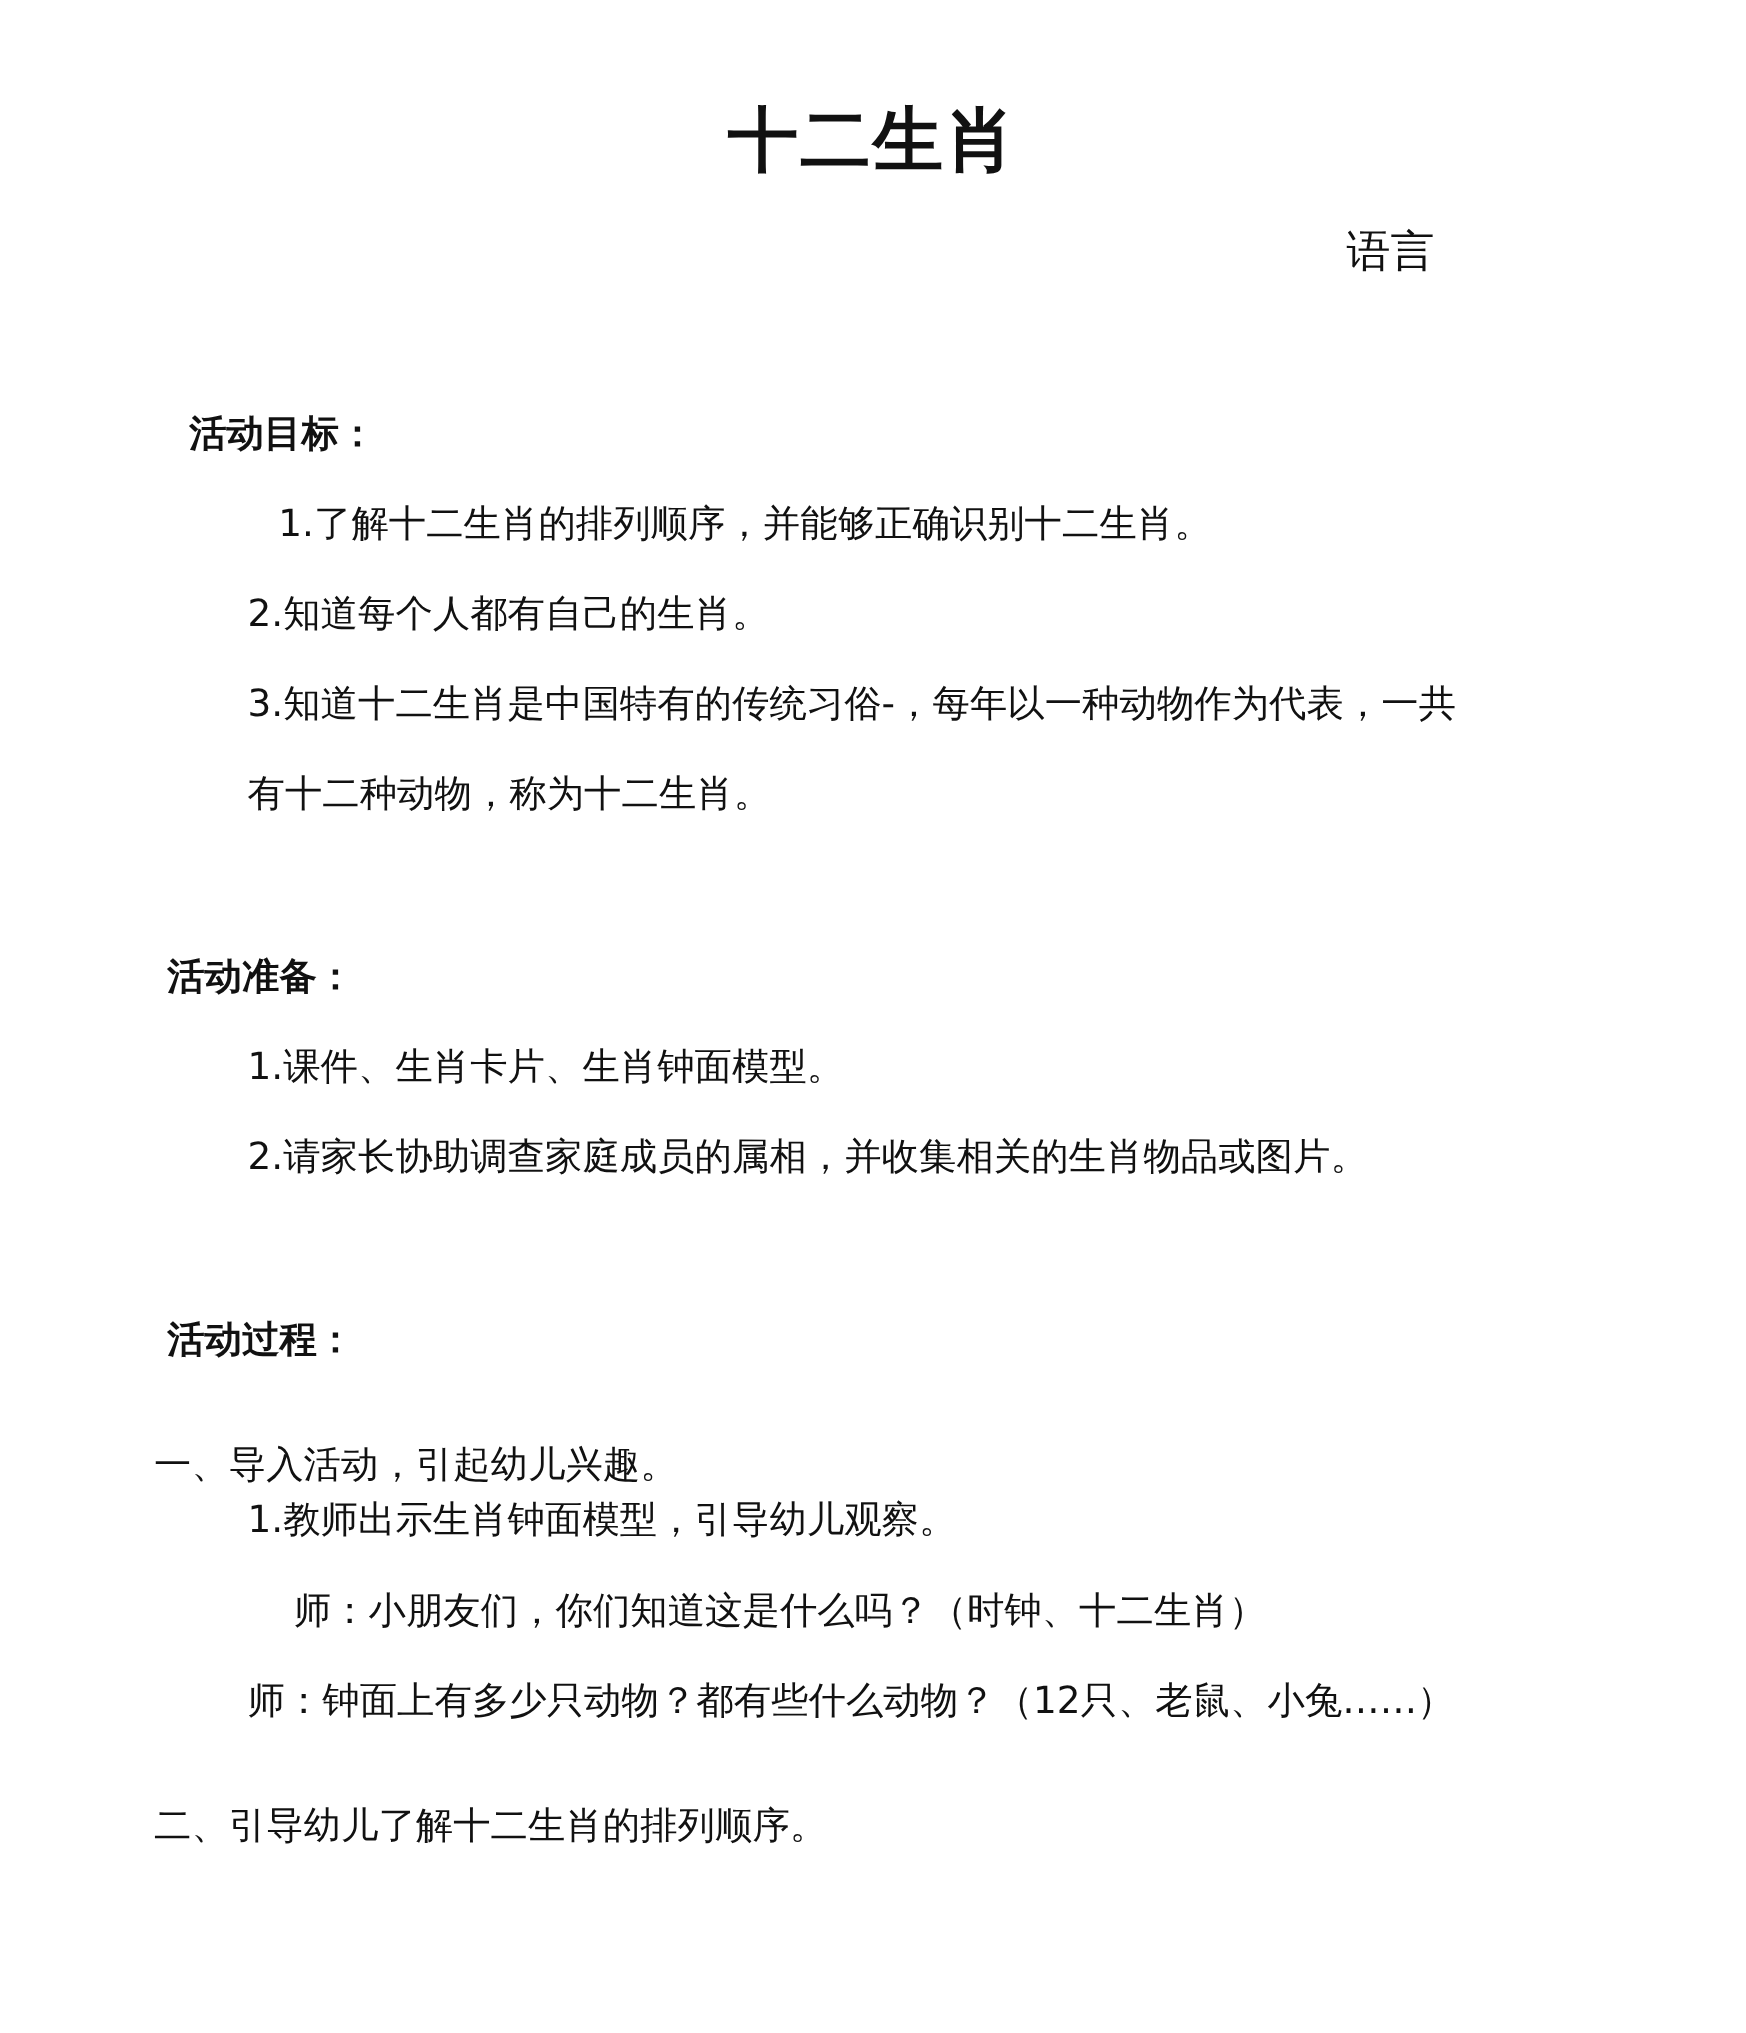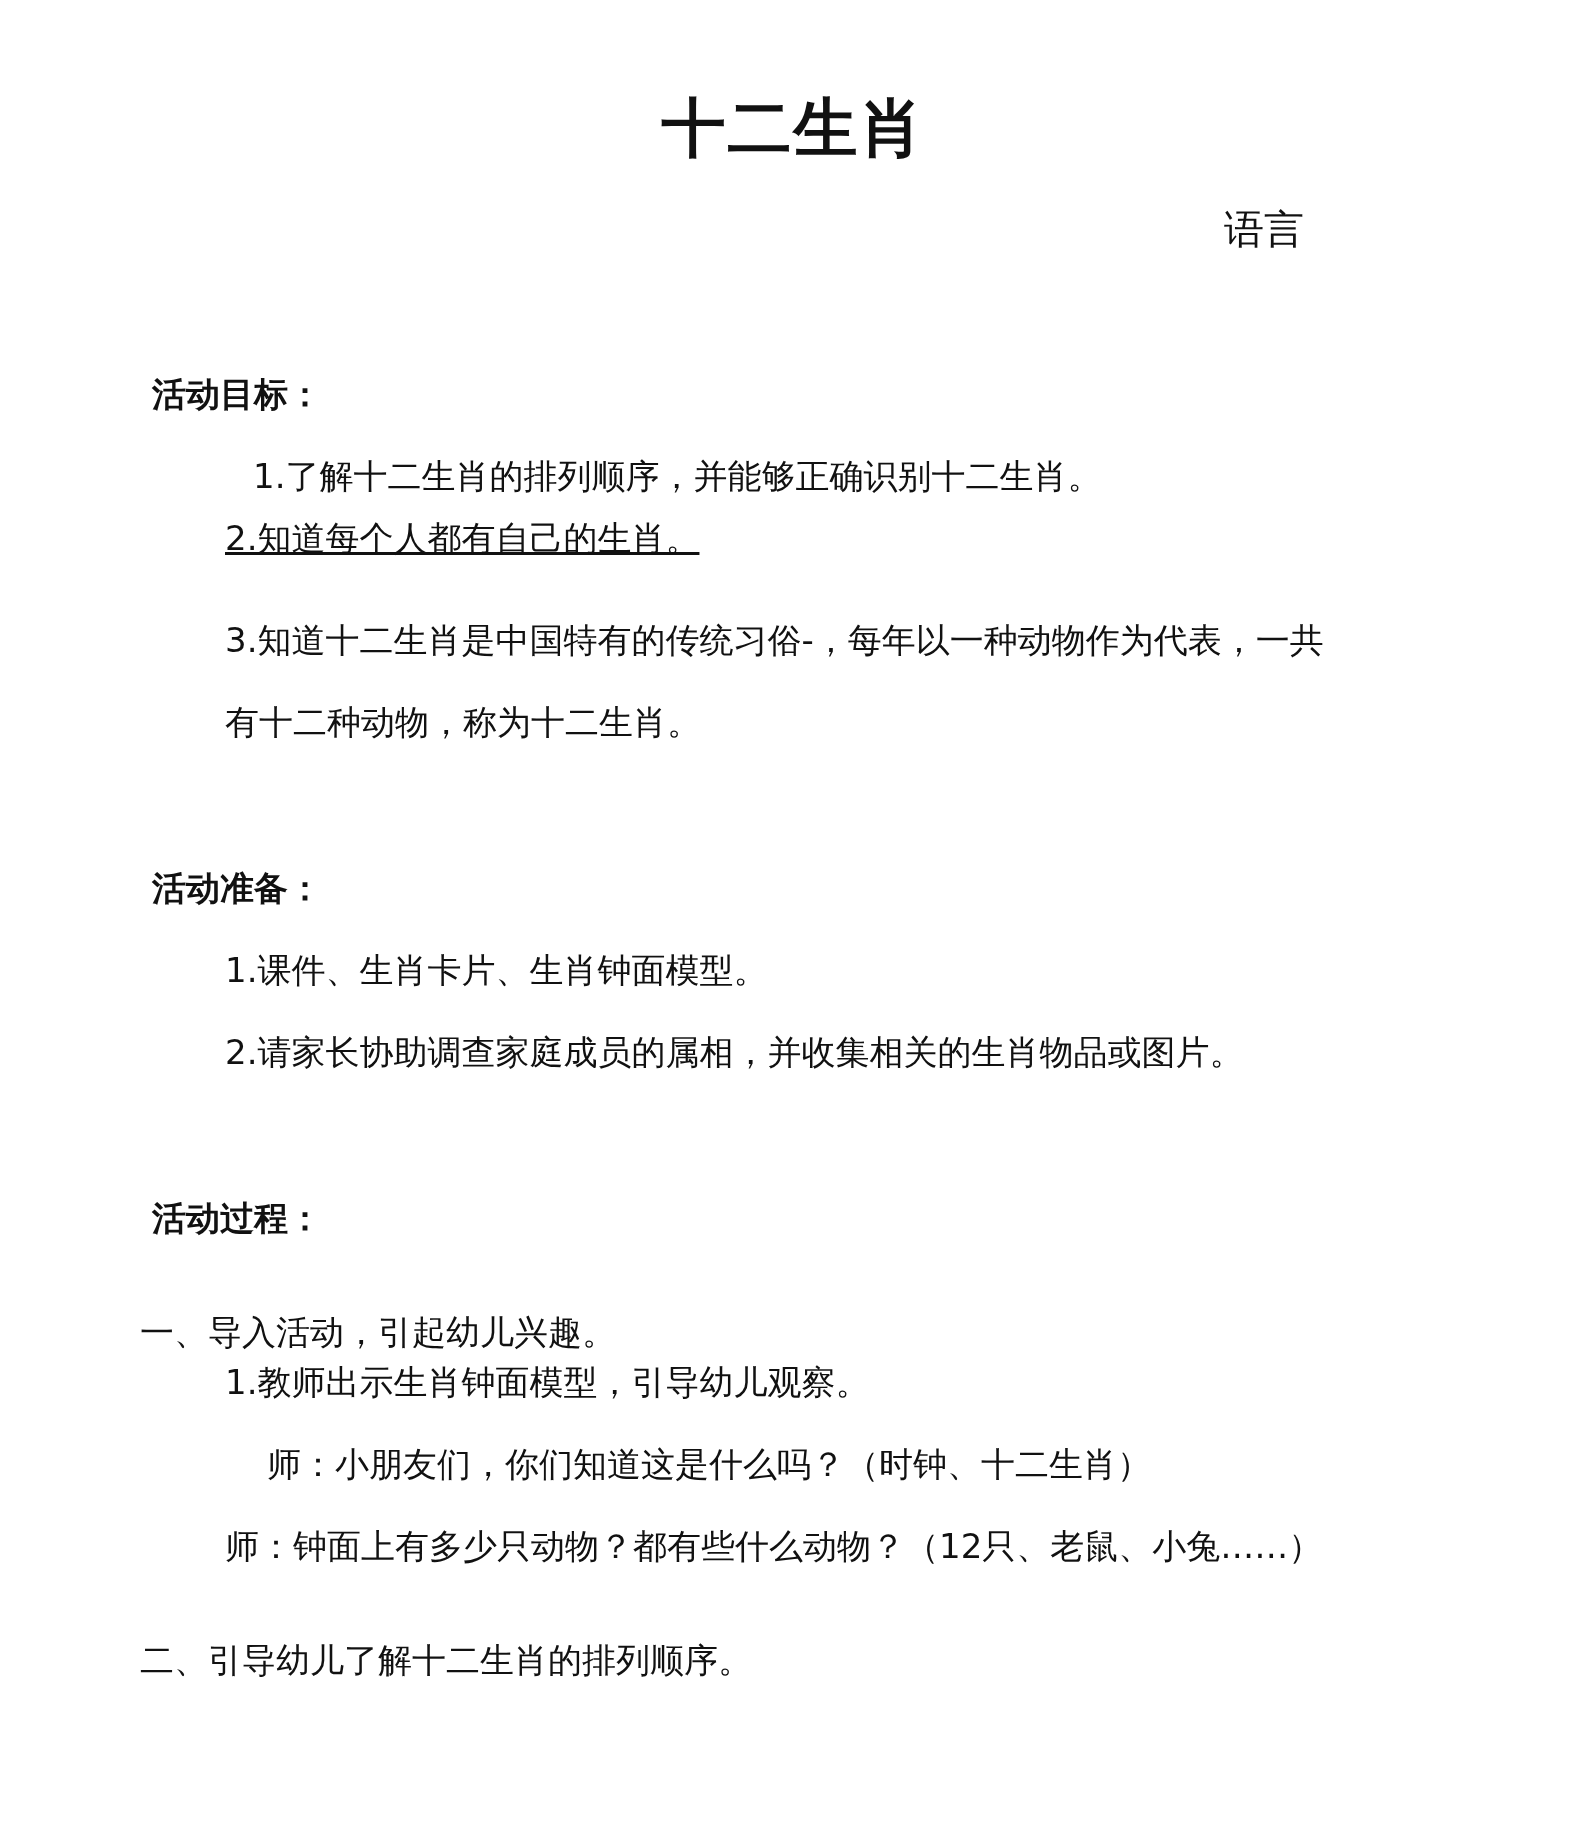--- a/index.html
+++ b/index.html
@@ -26,23 +26,23 @@
     .lvl1 { left: 225px; }
     .num-gap { display: inline-block; width: 92px; }
   </style>
 </head>
 <body>
 
 <div class="page">
   <div class="title">十二生肖</div>
   <div class="subtitle">语言</div>
 
-  <div class="line heading" style="top:372px;">活动目标：</div>
+  <div class="line heading" style="top:372px;margin-left:20px;">活动目标：</div>
   <div class="line lvl1" style="top:454px;margin-left:28px;">1.了解十二生肖的排列顺序，并能够正确识别十二生肖。</div>
-  <div class="line lvl1" style="top:516px;text-decoration:underline;">2.知道每个人都有自己的生肖。</div>
+  <div class="line lvl1" style="top:536px;">2.知道每个人都有自己的生肖。</div>
   <div class="line lvl1" style="top:618px;">3.知道十二生肖是中国特有的传统习俗-，每年以一种动物作为代表，一共</div>
   <div class="line lvl1" style="top:700px;">有十二种动物，称为十二生肖。</div>
 
   <div class="line heading" style="top:866px;">活动准备：</div>
   <div class="line lvl1" style="top:948px;">1.课件、生肖卡片、生肖钟面模型。</div>
   <div class="line lvl1" style="top:1030px;">2.请家长协助调查家庭成员的属相，并收集相关的生肖物品或图片。</div>
 
   <div class="line heading" style="top:1196px;">活动过程：</div>
   <div class="line lvl0" style="top:1278px;">一、导入活动，引起幼儿兴趣。</div>
   <div class="line lvl1" style="top:1360px;">1.教师出示生肖钟面模型，引导幼儿观察。</div>

